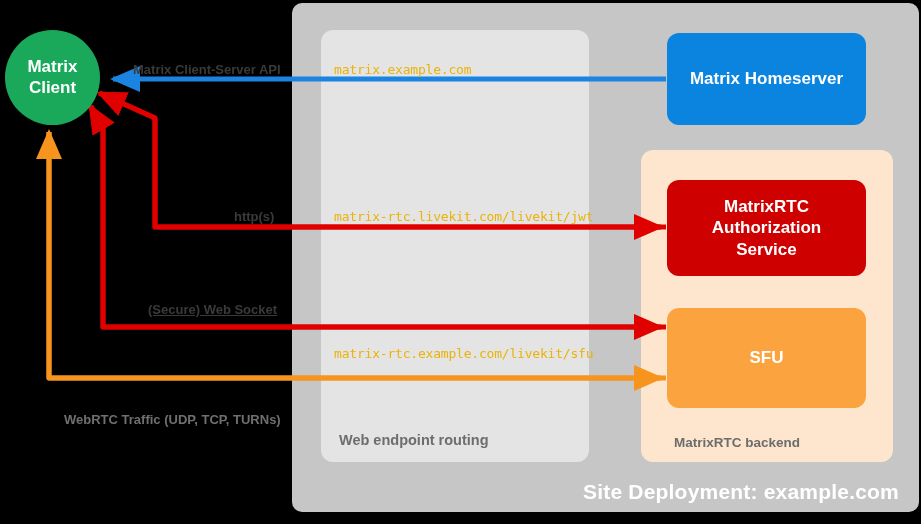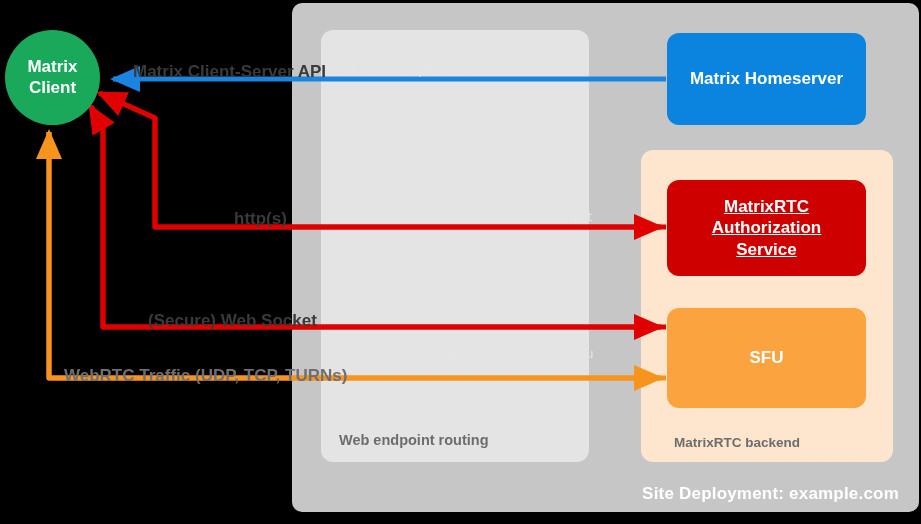--- a/index.html
+++ b/index.html
@@ -11,21 +11,21 @@
   }
   #stage { position: relative; width: 921px; height: 524px; background: #000; }
 
   
   .site-box {
     position: absolute; left: 292px; top: 3px; width: 627px; height: 509px;
     background: #c6c6c6; border-radius: 10px;
   }
   .site-label {
     position: absolute; right: 20px; bottom: 8px;
-    font-size: 17px; font-weight: bold; color: #ffffff; letter-spacing: .2px;
+    font-size: 21px; font-weight: bold; color: #ffffff; letter-spacing: .2px;
     white-space: nowrap;
   }
   .routing-box {
     position: absolute; left: 321px; top: 30px; width: 268px; height: 432px;
     background: #e4e4e4; border-radius: 12px; text-align: right;
   }
   .routing-label {
     position: absolute; left: 18px; bottom: 14px;
     font-size: 14.5px; font-weight: bold; color: #6d6d6d; white-space: nowrap;
   }
@@ -51,39 +51,39 @@
     display: flex; align-items: center; justify-content: center;
     text-align: center; color: #ffffff; font-weight: bold;
     line-height: 1.25;
   }
   .node-homeserver {
     left: 667px; top: 33px; width: 199px; height: 92px;
     background: #0b84e0; font-size: 17px;
   }
   .node-auth {
     left: 667px; top: 180px; width: 199px; height: 96px;
-    background: #ce0000; font-size: 17px; text-decoration: underline;
+    background: #ce0000; font-size: 17px;
   }
   .node-sfu {
     left: 667px; top: 308px; width: 199px; height: 100px;
     background: #fba33f; font-size: 17px;
   }
 
   
   svg.edges { position: absolute; left: 0; top: 0; width: 921px; height: 524px; }
 
   
   .elabel {
-    position: absolute; font-size: 17px; font-weight: bold;
+    position: absolute; font-size: 13px; font-weight: bold;
     white-space: nowrap; color: #3a3a3a;
   }
-  .elabel.light { color: #6f6f6f; }
+  .elabel.light { color: #6f6f6f; margin-top: 46px; }
   .epath {
     position: absolute; font-family: "DejaVu Sans Mono", monospace;
-    font-size: 13px; color: #e5e5e5; white-space: nowrap; letter-spacing: -0.2px;
+    font-size: 13px; color: #eab308; white-space: nowrap; letter-spacing: -0.2px;
   }
 </style>
 </head>
 <body>
 
 <div id="stage">
 
   <div class="site-box">
     <div class="site-label">Site Deployment: example.com</div>
   </div>
@@ -137,20 +137,20 @@
       <div>Service</div>
     </div>
   </div>
 
   <div class="node node-sfu">
     <span>SFU</span>
   </div>
 
   <div class="elabel" style="left:133px; top:62px;">Matrix Client-Server API</div>
   <div class="elabel" style="left:234px; top:209px;">http(s)</div>
-  <div class="elabel" style="left:148px; top:311px;">(Secure) Web Socket</div>
+  <div class="elabel" style="left:148px; top:302px;text-decoration:underline;">(Secure) Web Socket</div>
   <div class="elabel light" style="left:64px; top:366px;">WebRTC Traffic (UDP, TCP, TURNs)</div>
 
   <div class="epath" style="left:334px; top:62px;">matrix.example.com</div>
   <div class="epath" style="left:334px; top:209px;">matrix-rtc.livekit.com/livekit/jwt</div>
   <div class="epath" style="left:334px; top:314px;margin-top:32px;">matrix-rtc.example.com/livekit/sfu</div>
 
 </div>
 
 </body></html>

